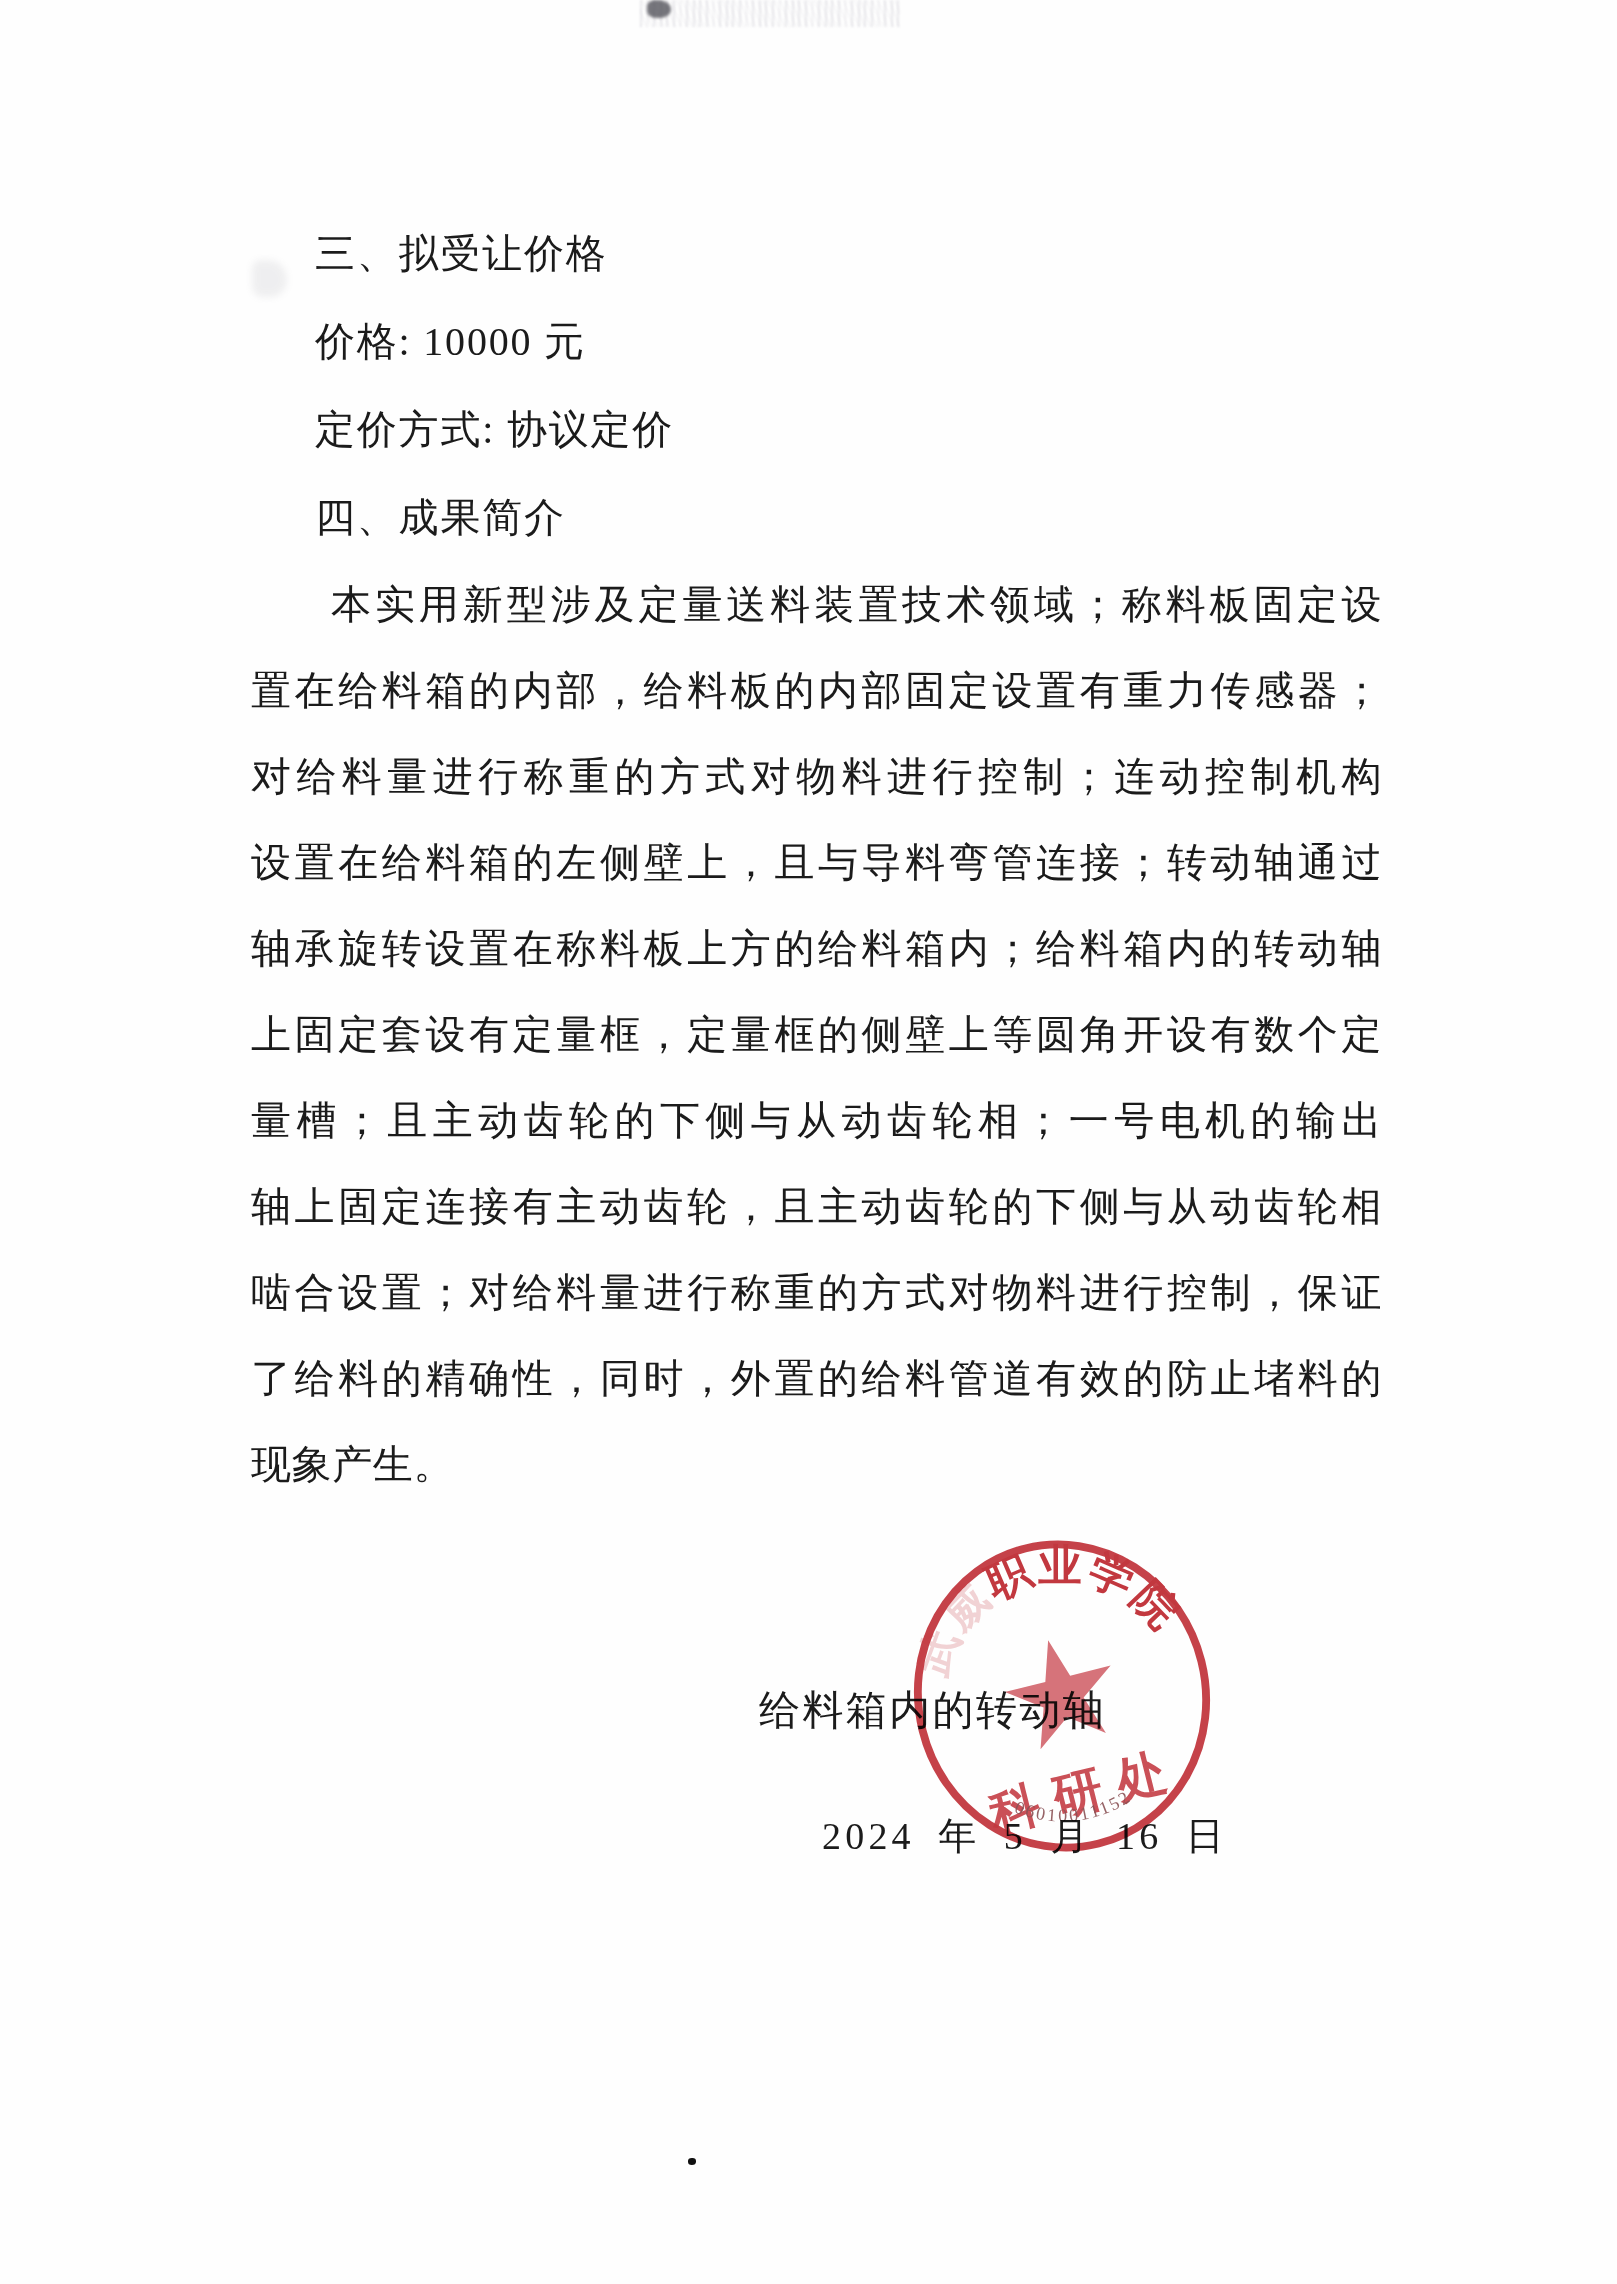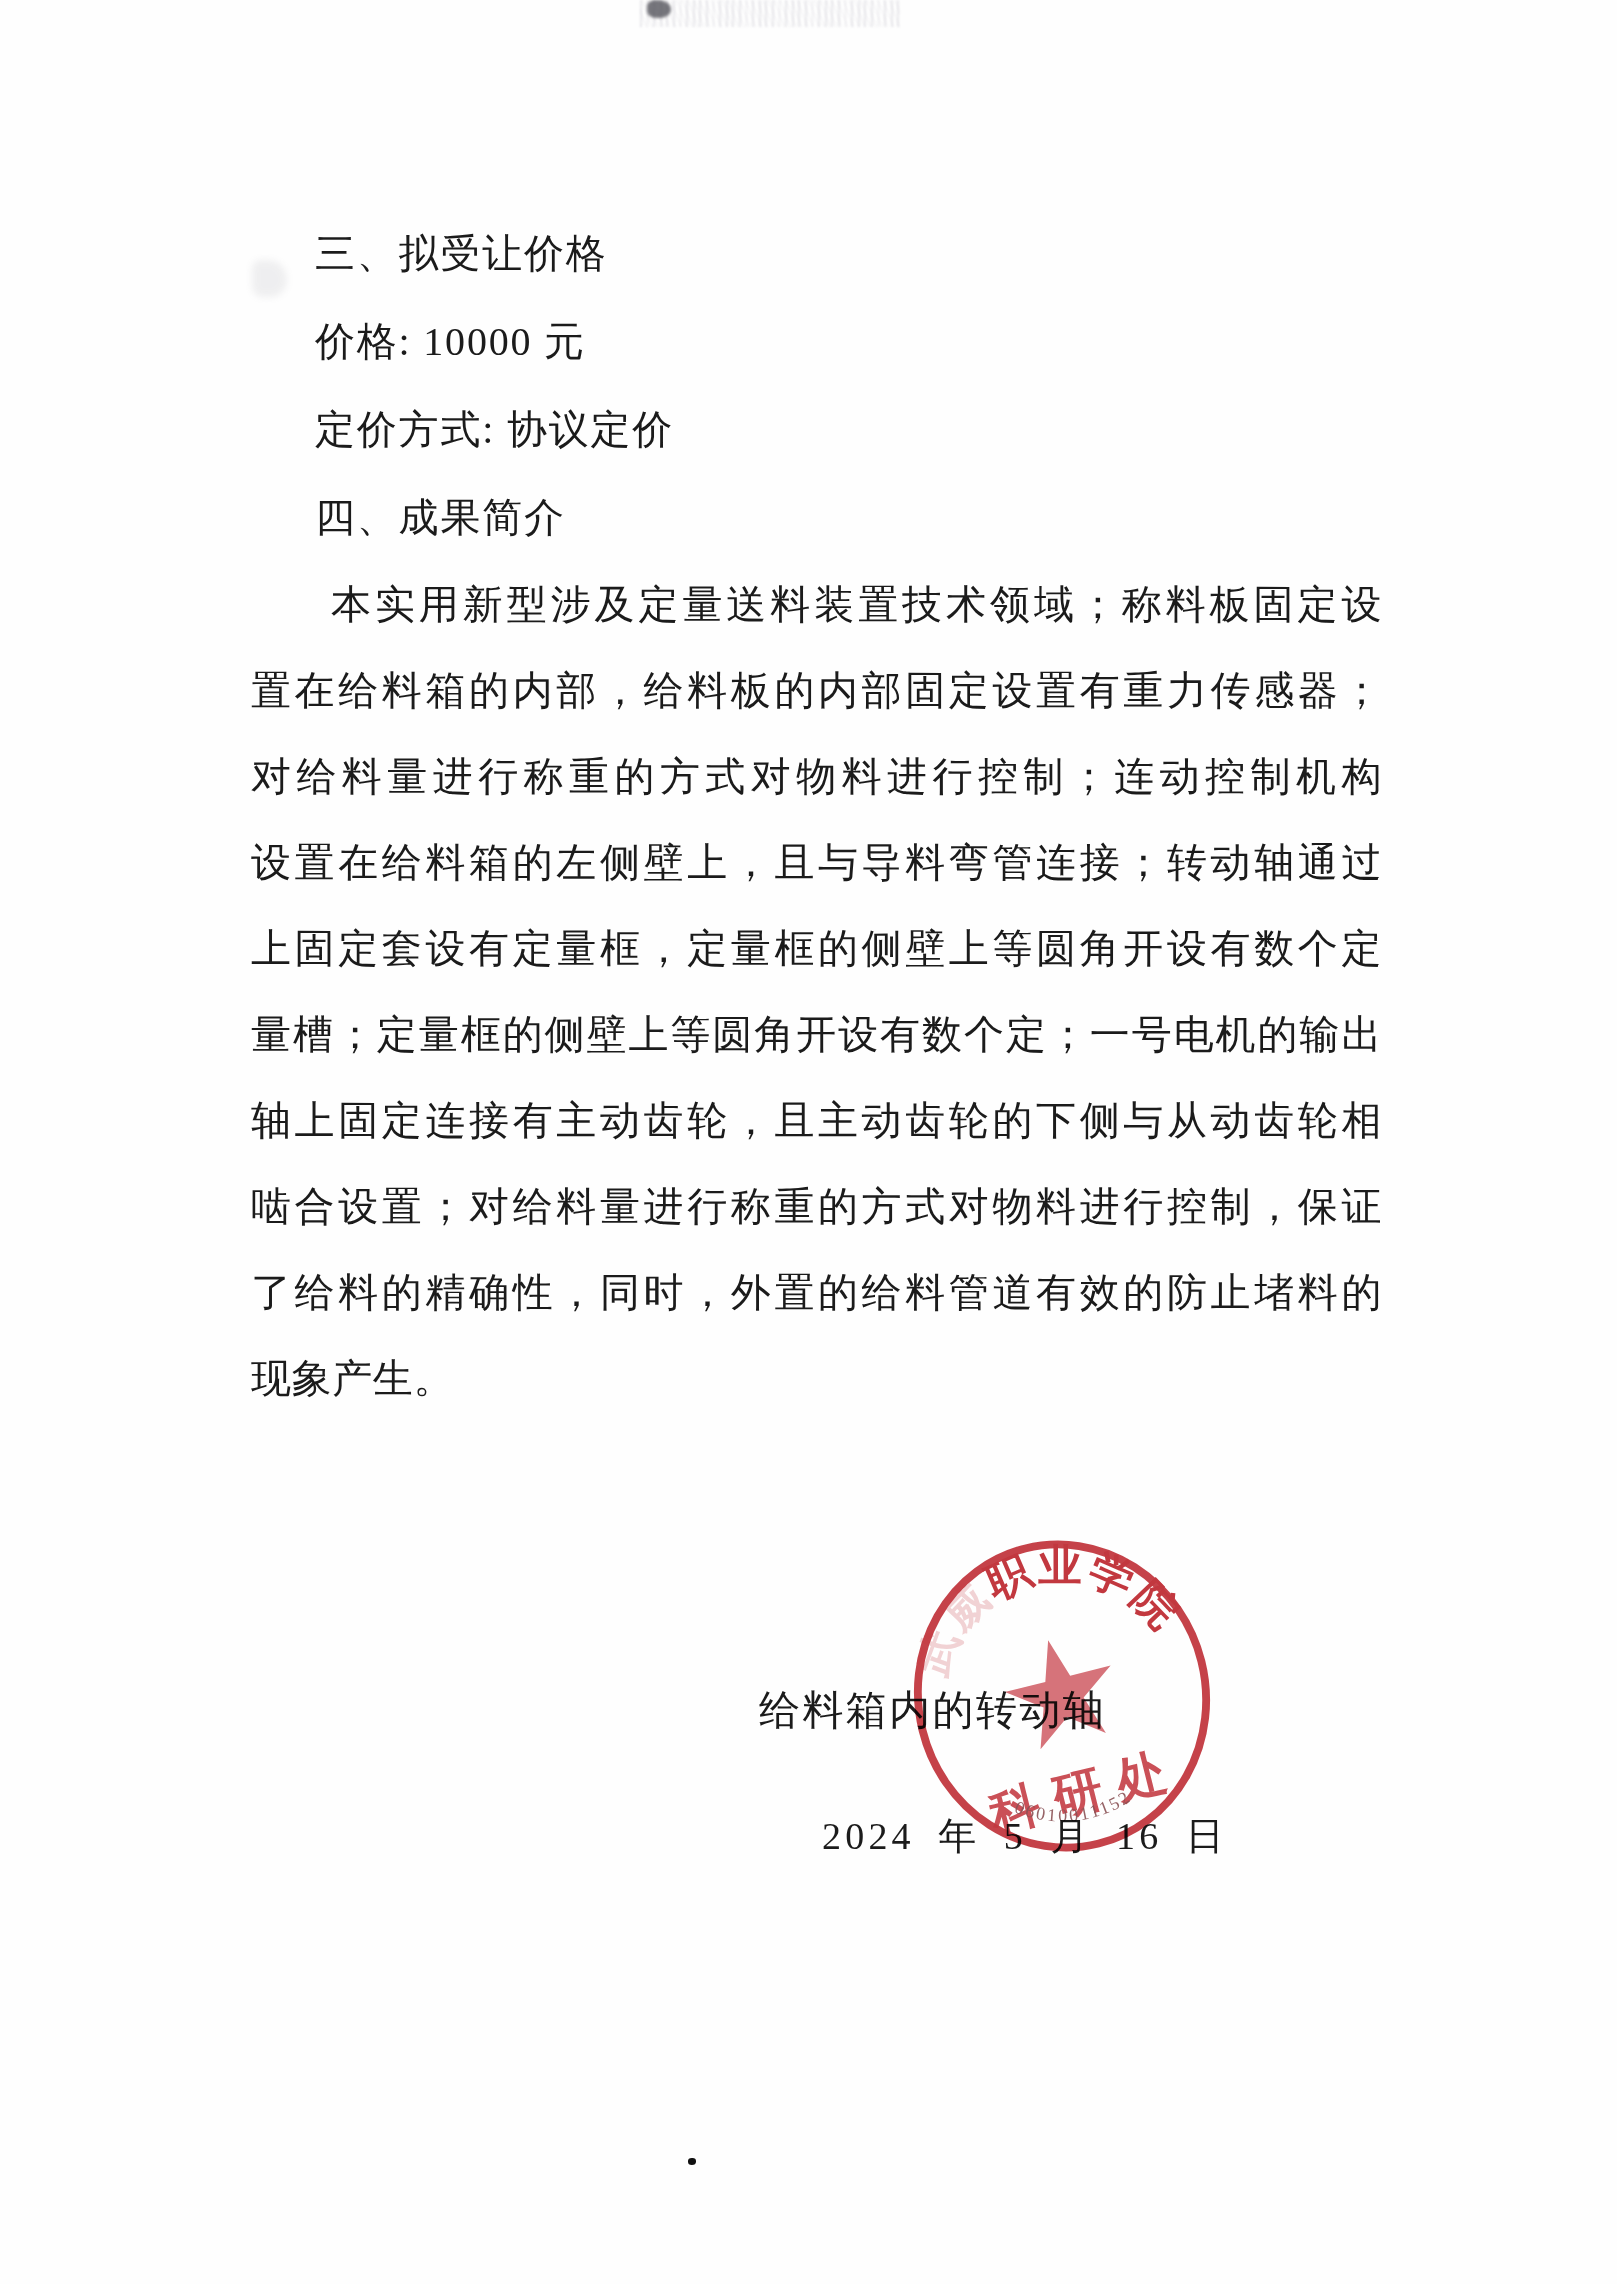--- a/index.html
+++ b/index.html
@@ -148,22 +148,23 @@
   <div class="hline indent">三、拟受让价格</div>
   <div class="hline indent">价格: 10000 元</div>
   <div class="hline indent">定价方式: 协议定价</div>
   <div class="hline indent">四、成果简介</div>
 
   <p class="para">
     <span class="pline first">本实用新型涉及定量送料装置技术领域；称料板固定设</span>
     <span class="pline">置在给料箱的内部，给料板的内部固定设置有重力传感器；</span>
     <span class="pline">对给料量进行称重的方式对物料进行控制；连动控制机构</span>
     <span class="pline">设置在给料箱的左侧壁上，且与导料弯管连接；转动轴通过</span>
+    <span class="pline">轴承旋转设置在称料板上方的给料箱内；给料箱内的转动轴</span>
     <span class="pline">上固定套设有定量框，定量框的侧壁上等圆角开设有数个定</span>
-    <span class="pline">量槽；定量框的侧壁上等圆角开设有数个定；一号电机的输出</span>
+    <span class="pline">量槽；且主动齿轮的下侧与从动齿轮相；一号电机的输出</span>
     <span class="pline">轴上固定连接有主动齿轮，且主动齿轮的下侧与从动齿轮相</span>
     <span class="pline">啮合设置；对给料量进行称重的方式对物料进行控制，保证</span>
     <span class="pline">了给料的精确性，同时，外置的给料管道有效的防止堵料的</span>
     <span class="pline last">现象产生。</span>
   </p>
 </main>
 
 <div class="sig-org">给料箱内的转动轴</div>
 <div class="sig-date">2024 年 5 月 16 日</div>
 

